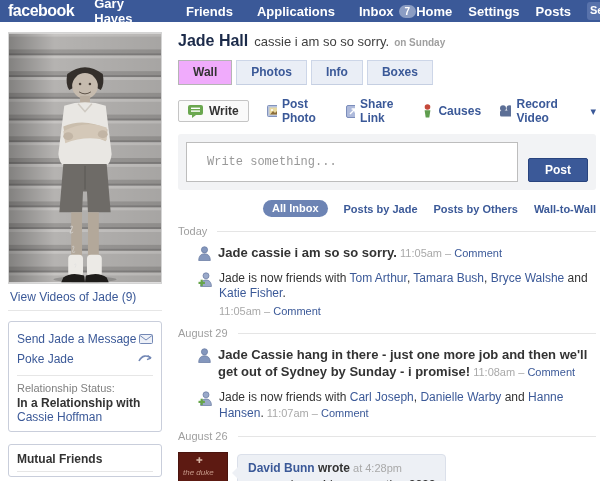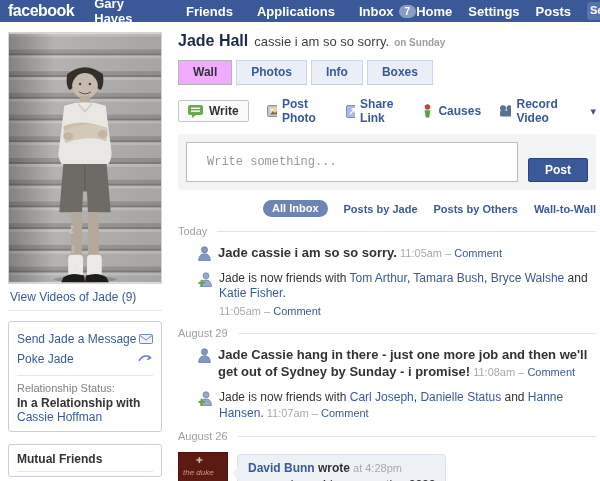--- a/index.html
+++ b/index.html
@@ -301,21 +301,21 @@
           </svg>
           <div class="txt"><span class="status-txt">Jade Cassie hang in there - just one more job and then we'll get out of Sydney by Sunday - i promise!</span><span class="meta"> 11:08am – <a>Comment</a></span></div>
         </div>
         <div class="item">
           <svg width="14" height="15">
             <circle cx="8" cy="3.8" r="3" fill="#9aa9c9" stroke="#64779f" stroke-width="0.7"></circle>
             <path d="M2.6 14.5 C2.6 9.9 5 8 8 8 C11 8 13.4 9.9 13.4 14.5 Z" fill="#9aa9c9" stroke="#64779f" stroke-width="0.7"></path>
             <rect x="0.5" y="9.8" width="6.4" height="2.2" fill="#67a54b"></rect>
             <rect x="2.6" y="7.7" width="2.2" height="6.4" fill="#67a54b"></rect>
           </svg>
-          <div class="txt"><span class="friend-txt">Jade is now friends with <a>Carl Joseph</a>, <a>Danielle Status</a> and <a>Hanne Hansen</a>.</span><span class="meta"> 11:07am – <a>Comment</a></span></div>
+          <div class="txt"><span class="friend-txt">Jade is now friends with <a>Carl Joseph</a>, <a>Danielle Warby</a> and <a>Hanne Hansen</a>.</span><span class="meta"> 11:07am – <a>Comment</a></span></div>
         </div>
       </div>
       <div class="section">
         <div class="section-head">August 26</div>
         <div class="wall-item">
           <div class="wall-avatar">
             <span class="avatar-cross">✚</span>
             <span class="avatar-caption">the duke</span>
             <span class="avatar-bottle"></span>
           </div>

